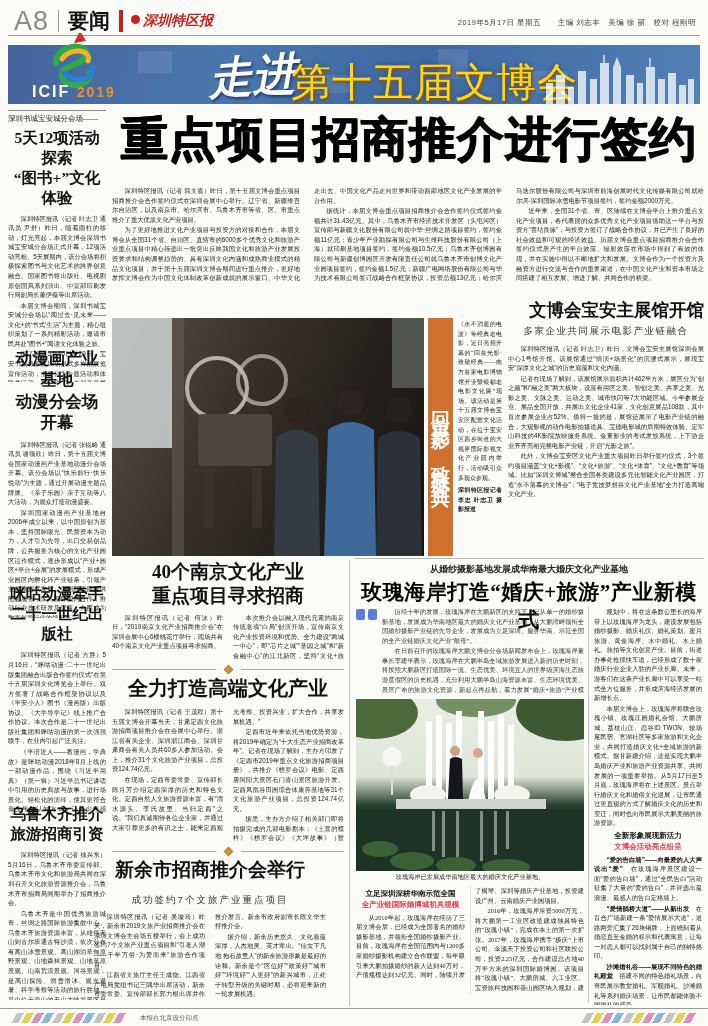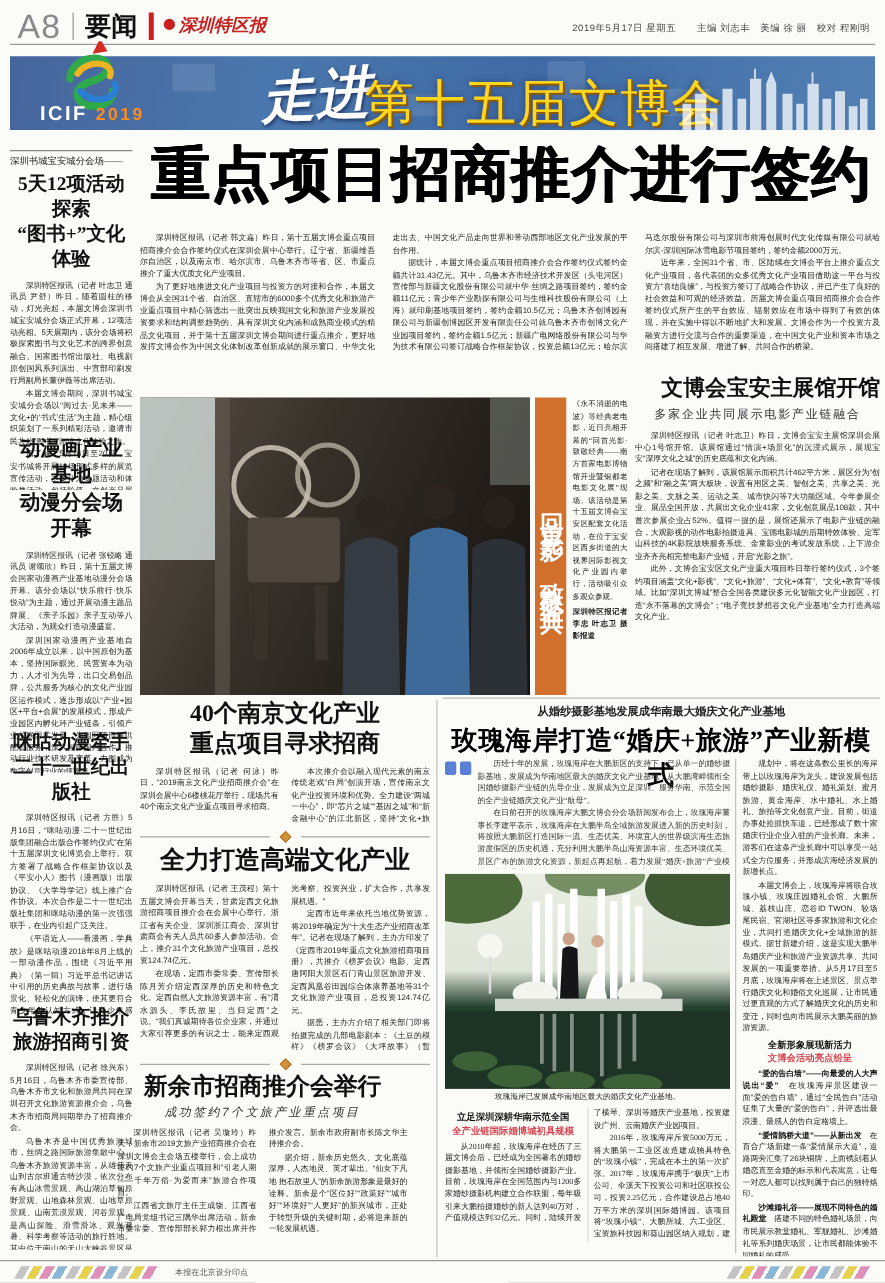--- a/index.html
+++ b/index.html
@@ -114,21 +114,21 @@
           <rect x="118" y="26" width="7" height="25"></rect>
         <rect x="128" y="20" width="8" height="31"></rect>
           <rect x="139" y="32" width="7" height="19"></rect>
         <rect x="148" y="26" width="6" height="25"></rect>
         <line x1="64" y1="10" x2="64" y2="2" stroke="#fff" stroke-width="1.5"></line>
         <line x1="110" y1="14" x2="110" y2="5" stroke="#fff" stroke-width="1.5"></line>
       </g>
     </svg>
   </div>
 
-  <div class="abs" style="left:8px;top:120px;width:98px;">
+  <div class="abs" style="left:8px;top:110px;width:98px;">
     <div class="kicker serif">深圳书城宝安城分会场——</div>
     <div class="rail-hl serif" style="margin-top:4px;">
       <div>5天12项活动探索</div>
       <div>“图书+”文化体验</div>
     </div>
     <div class="body-text" style="margin-top:5px;height:168px;">
         <p>深圳特区报讯（记者 叶志卫 通讯员 尹舒）昨日，随着圆柱的移动，灯光亮起，本届文博会深圳书城宝安城分会场正式开幕，12项活动亮相。5天展期内，该分会场将积极探索图书与文化艺术的跨界创意融合。国家图书馆出版社、电视剧原创国风系列演出、中宣部印刷发行局副局长董伊薇等出席活动。</p>
         <p>本届文博会期间，深圳书城宝安城分会场以“阅过去·见未来——文化+的‘书式’生活”为主题，精心组织策划了一系列精彩活动，邀请市民共赴“图书+”阅读文化体验之旅。</p>
         <p>据了解，5月16日至20日，宝安书城将开展12场形式多样的展览宣传活动，主要分为专题活动和体验类活动，包括轮值、文创产品展销、服务体验、个性化定制书籍体验、阅读方式体验活动、教育装备展、经典阅读书目展等，让读者在发现美的体验中，拓宽阅读兴趣，体验阅读方式，将精品文创融为生活带来的乐趣与乐趣。</p>
       </div>
@@ -245,21 +245,21 @@
   </div>
 
   <div class="abs divider" style="left:112px;top:848px;width:232px;">
     <span class="ln"></span>
       <span class="diamond"></span>
       <span class="ln"></span>
   </div>
 
   <div class="abs" style="left:94px;top:858px;width:232px;">
     <div class="mid-hl serif">新余市招商推介会举行</div>
-    <div class="mid-sub" style="margin-top:2px;font-style:italic;">成功签约7个文旅产业重点项目</div>
+    <div class="mid-sub" style="margin-top:12px;">成功签约7个文旅产业重点项目</div>
     <div class="body-text cols2" style="margin-top:5px;height:104px;">
         <p>深圳特区报讯（记者 吴璇玲）昨天，新余市2019文旅产业招商推介会在深圳文博会主会场五楼举行，会上成功签约7个文旅产业重点项目和“引老人潮——千年万俗·为爱而来”旅游合作项目。</p>
         <p>江西省文旅厅主任王成饶、江西省广电局党组书记三隅华出席活动，新余市委常委、宣传部部长郭力根出席并作推介发言。新余市政府副市长陈文华主持推介会。</p>
         <p>据介绍，新余历史悠久、文化底蕴深厚，人杰地灵、英才辈出。“仙女下凡地 抱石故里人”的新余旅游形象是最好的诠释。新余是个“区位好”“政策好”“城市好”“环境好”“人更好”的新兴城市，正处于转型升级的关键时期，必将迎来新的一轮发展机遇。</p>
       </div>
   </div>
 
   <div class="abs rose" style="left:354px;top:558px;width:350px;height:448px;">
     <div class="rose-kicker" style="margin-top:4px;">从婚纱摄影基地发展成华南最大婚庆文化产业基地</div>
     <div class="rose-hl" style="margin-top:2px;">玫瑰海岸打造“婚庆+旅游”产业新模式</div>

